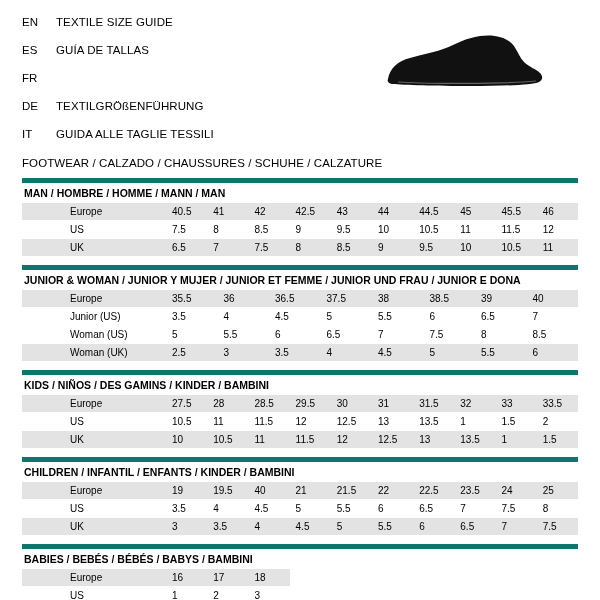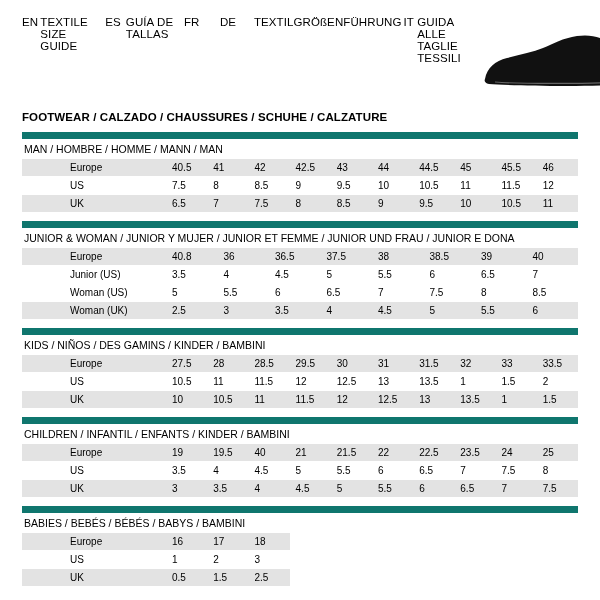--- a/index.html
+++ b/index.html
@@ -24,22 +24,22 @@
   }
 
   
   .header {
     display: flex;
     justify-content: space-between;
     align-items: flex-start;
   }
   .lang-list {
     display: flex;
-    flex-direction: row;
-    gap: 2px;
+    flex-direction: column;
+    gap: 16px;
   }
   .lang-row {
     display: flex;
     align-items: baseline;
   }
   .lang-code {
     width: 34px;
     font-size: 11.5px;
     font-weight: 400;
   }
@@ -50,33 +50,33 @@
   }
 
   .shoe-art {
     margin-right: 34px;
     margin-top: 16px;
   }
 
   .section-title {
     margin-top: 17px;
     font-size: 11.5px;
-    font-weight: 700;
+    font-weight: 400;
     letter-spacing: 0.1px;
   }
 
   
   .block {
     margin-top: 0;
   }
   .block-title {
     font-size: 10.5px;
-    font-weight: 400;
+    font-weight: 700;
     padding: 4px 0 3px 2px;
-    border-top: 7px solid #0f766e;
+    border-top: 5px solid #0f766e;
   }
   table {
     border-collapse: collapse;
     width: 100%;
     table-layout: fixed;
   }
   td {
     font-size: 10px;
     padding: 3px 0 3px 6px;
     border-top: 1px solid #ffffff;
@@ -186,21 +186,21 @@
   </div>
 
   <div class="spacer"></div>
 
   <div class="block">
     <div class="block-title">JUNIOR &amp; WOMAN / JUNIOR Y MUJER / JUNIOR ET FEMME / JUNIOR UND FRAU / JUNIOR E DONA</div>
     <table>
       <tbody>
           <tr class="shaded">
         <td class="label">Europe</td>
-        <td>40.8</td>
+        <td>35.5</td>
         <td>36</td>
         <td>36.5</td>
         <td>37.5</td>
         <td>38</td>
         <td>38.5</td>
         <td>39</td>
         <td>40</td>
       </tr>
       <tr class="plain">
         <td class="label">Junior (US)</td>

